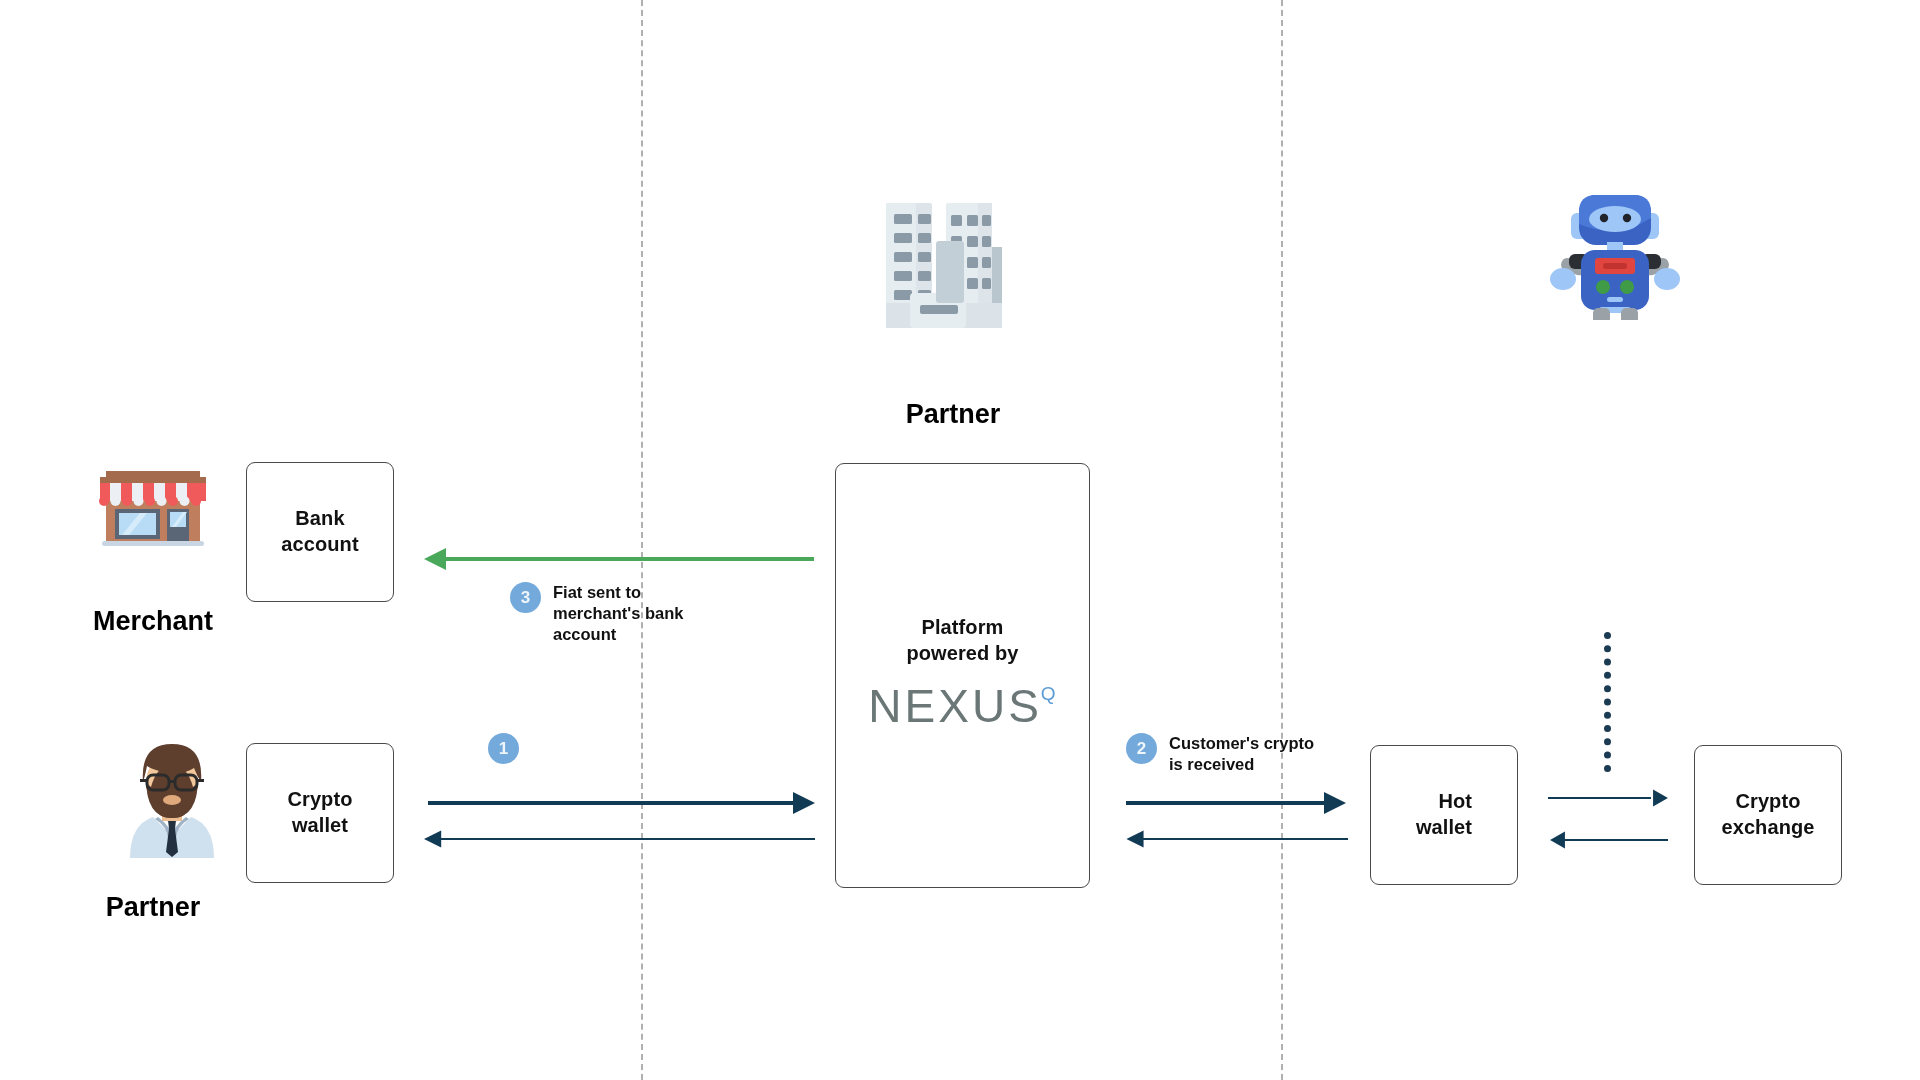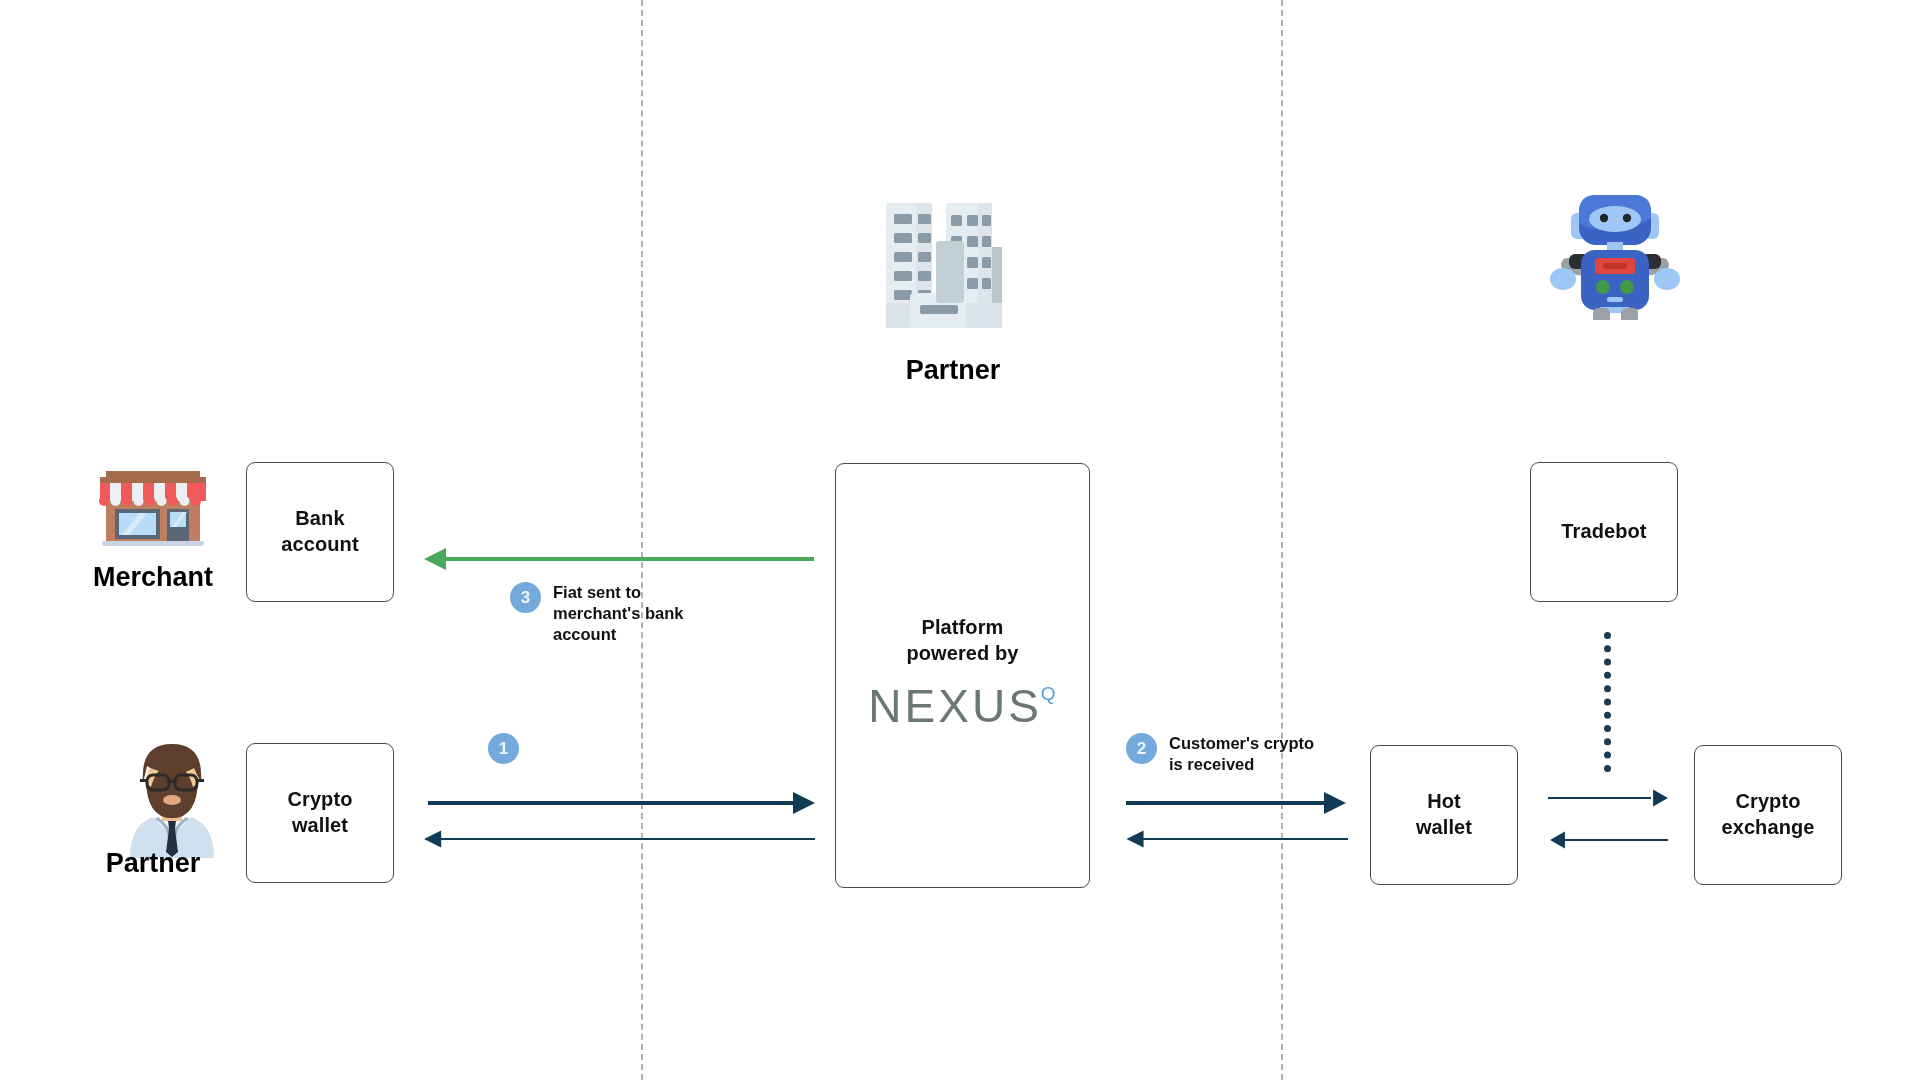--- a/index.html
+++ b/index.html
@@ -26,21 +26,21 @@
     display:flex;align-items:center;justify-content:center;
     text-align:center;
     font-size:20px;font-weight:700;color:#111111;
     line-height:1.28;
     letter-spacing:.1px;
   }
 
   
   .actor-caption{
     font-size:27px;font-weight:700;color:#000;
-    text-align:center;white-space:nowrap;
+    text-align:center;white-space:nowrap;margin-top:44px;
   }
 
   
   .platform-label{
     text-align:center;font-size:20px;font-weight:700;color:#111;
     line-height:1.28;white-space:pre-line;
   }
   .nexus-logo{
     text-align:center;margin-top:10px;
     font-family:"Liberation Sans", sans-serif;
@@ -233,25 +233,22 @@
   </div>
 
   <div class="abs node" style="left:835px;top:463px;width:255px;height:425px;flex-direction:column;">
     <div class="platform-label">Platform
 powered by</div>
     <div class="nexus-logo">
       <span>NEXUS</span><span class="nexus-q">Q</span>
     </div>
   </div>
 
-  <div class="abs node" style="left:1530px;top:462px;width:148px;height:140px;">
-    <span>Tradebot</span>
-  </div>
-
-  <div class="abs node" style="left:1370px;top:745px;width:148px;height:140px;">
+
+  <div class="abs node" style="left:1370px;top:745px;width:148px;height:140px;text-align:right;">
     <span style="white-space:pre-line">Hot
 wallet</span>
   </div>
 
   <div class="abs node" style="left:1694px;top:745px;width:148px;height:140px;">
     <span style="white-space:pre-line">Crypto
 exchange</span>
   </div>
 
   <div class="abs dotted-vert" style="left:1604px;top:632px;height:140px;"></div>

